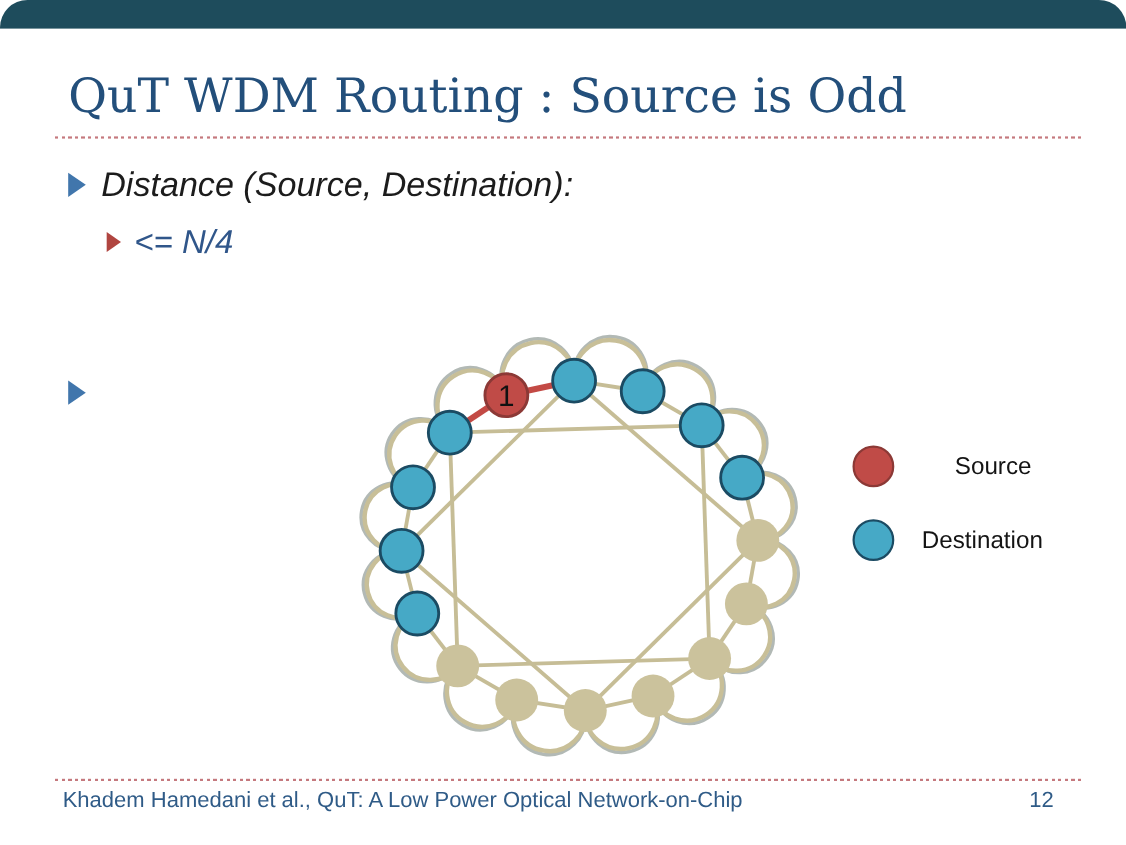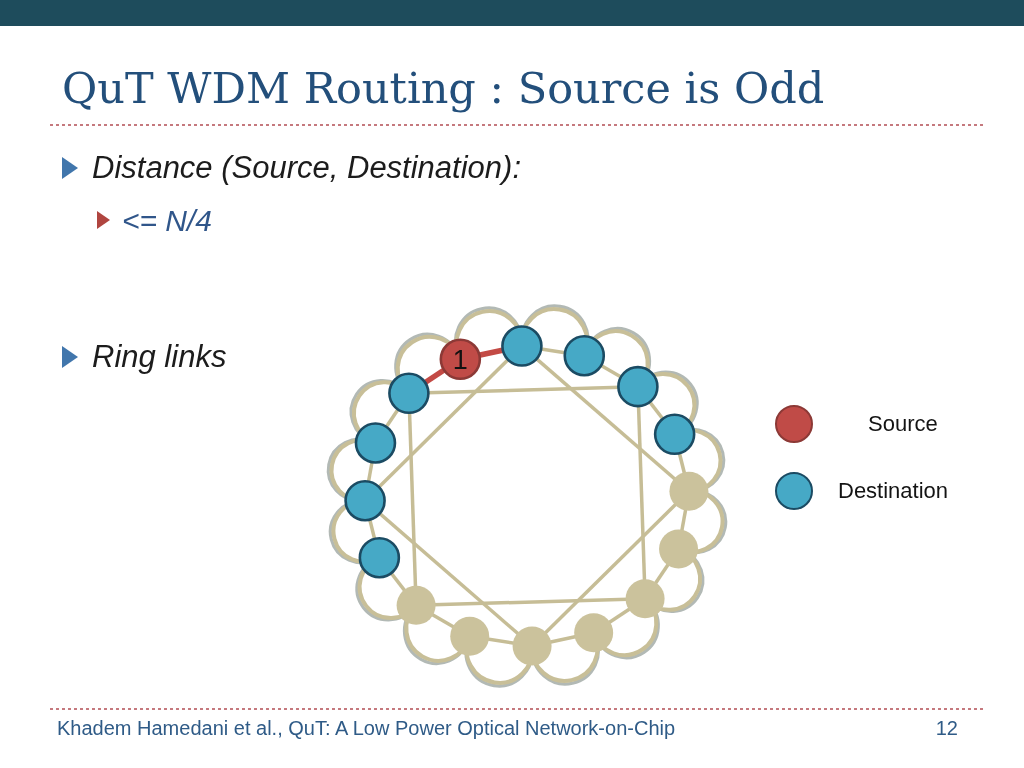--- a/index.html
+++ b/index.html
@@ -1,17 +1,17 @@
 <!DOCTYPE html>
 <html><head>
 <meta charset="utf-8">
 <style>
   html,body{margin:0;padding:0;background:#fff;}
   .slide{position:relative;width:1024px;height:768px;background:#ffffff;overflow:hidden;
-         font-family:"Liberation Sans",sans-serif;}
+         font-family:"Liberation Sans",sans-serif;border-radius:25px;}
   .top-bar{position:absolute;left:0;top:0;width:1024px;height:26px;}
   .title{position:absolute;left:62px;top:64px;font-family:"DejaVu Serif","Liberation Serif",serif;
          font-size:43px;line-height:1.15;font-weight:400;white-space:nowrap;}
   .dotted{position:absolute;left:50px;width:935px;height:2px;
           background:repeating-linear-gradient(90deg,#C5797E 0 3px,rgba(0,0,0,0) 3px 6px);}
   .sep-top{top:124px;}
   .sep-bottom{top:708px;}
   .bullet-row{position:absolute;display:flex;align-items:flex-start;white-space:nowrap;font-style:italic;}
   .tri{width:0;height:0;border-style:solid;border-color:transparent;display:inline-block;}
   .tri-l1{border-left-width:16px;border-top-width:11px;border-bottom-width:11px;
@@ -48,21 +48,20 @@
     <span class="b-text-l1" style="color: rgb(28, 28, 28);">Distance (Source, Destination):</span>
   </div>
 
   <div class="bullet-row b-row-2">
     <span class="tri tri-l2" style="border-left-color: rgb(176, 69, 64);"></span>
     <span class="b-text-l2" style="color: rgb(48, 86, 138);">&lt;= N/4</span>
   </div>
 
   <div class="bullet-row b-row-3">
     <span class="tri tri-l1" style="border-left-color: rgb(65, 118, 172);"></span>
-    <span class="b-text-l1" style="color: rgb(28, 28, 28);">Ring links</span>
   </div>
 
   <svg class="diagram" id="ring-diagram" width="1024" height="768" viewBox="0 0 1024 768">
       <path d="M 522.4776183774467 342.92449831097565 A 32.80555372678142 32.80555372678142 0 1 1 584.8290860403431 352.53387774135535" fill="none" stroke="#98A29C" stroke-width="3.2" opacity="0.75" stroke-linecap="round"></path>
       <path d="M 586.05059151612 353.0292952781616 A 32.20558003793148 32.20558003793148 0 1 1 639.6842979843279 384.00060578943" fill="none" stroke="#98A29C" stroke-width="3.2" opacity="0.75" stroke-linecap="round"></path>
       <path d="M 640.5653226225821 384.8888956252001 A 31.27834023662617 31.27834023662617 0 1 1 677.3160222770767 432.50703594764553" fill="none" stroke="#98A29C" stroke-width="3.2" opacity="0.75" stroke-linecap="round"></path>
       <path d="M 677.7760853146387 433.60135884477467 A 30.562920578249482 30.562920578249482 0 1 1 692.0488172789451 490.6168987738217" fill="none" stroke="#98A29C" stroke-width="3.2" opacity="0.75" stroke-linecap="round"></path>
       <path d="M 692.0827236828003 491.77580383301995 A 30.502272929386553 30.502272929386553 0 1 1 681.7045938979903 549.5086442616278" fill="none" stroke="#98A29C" stroke-width="3.2" opacity="0.75" stroke-linecap="round"></path>
       <path d="M 681.3130828218282 550.6214542488633 A 31.135086696521583 31.135086696521583 0 1 1 647.8640674696584 600.2822935712779" fill="none" stroke="#98A29C" stroke-width="3.2" opacity="0.75" stroke-linecap="round"></path>
       <path d="M 647.0480458160288 601.2153392310826 A 32.06646911060497 32.06646911060497 0 1 1 595.6204542677877 635.2437648370961" fill="none" stroke="#98A29C" stroke-width="3.2" opacity="0.75" stroke-linecap="round"></path>

